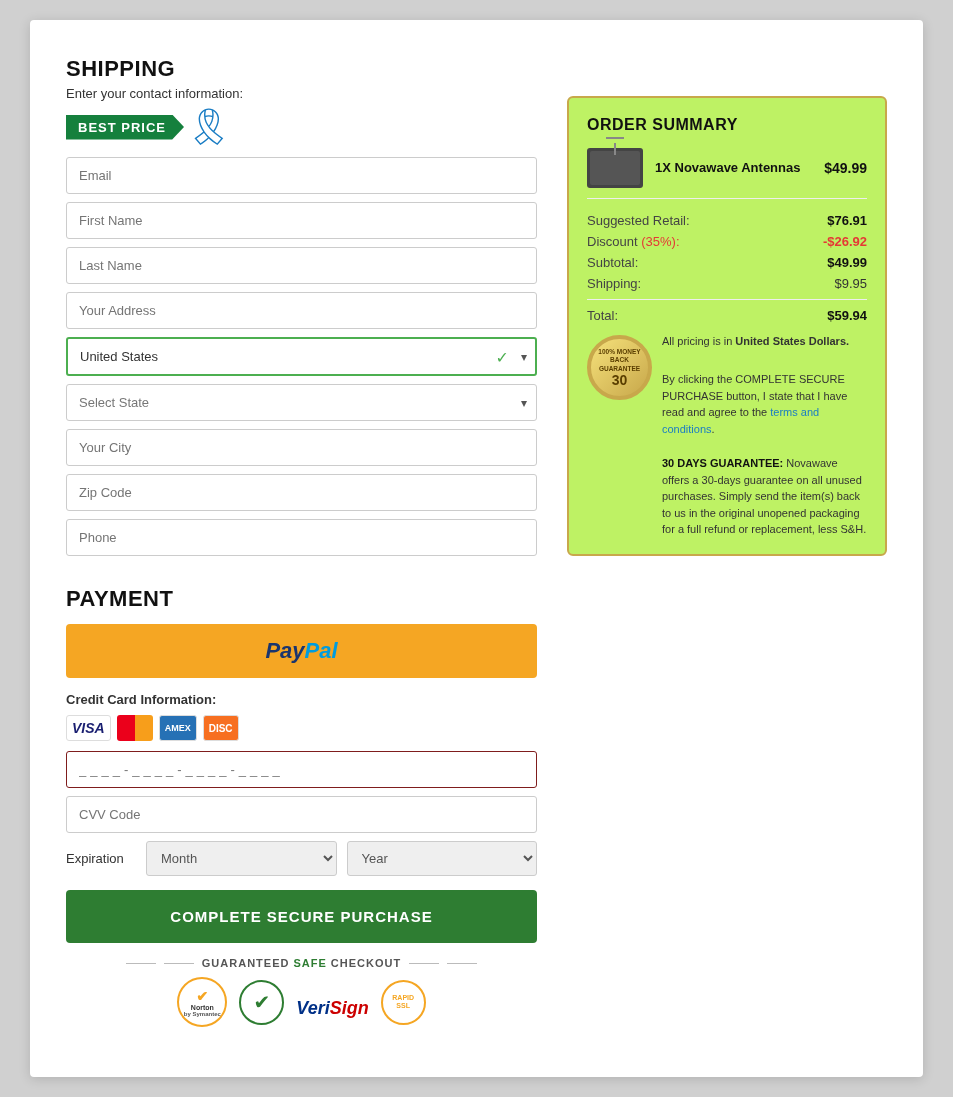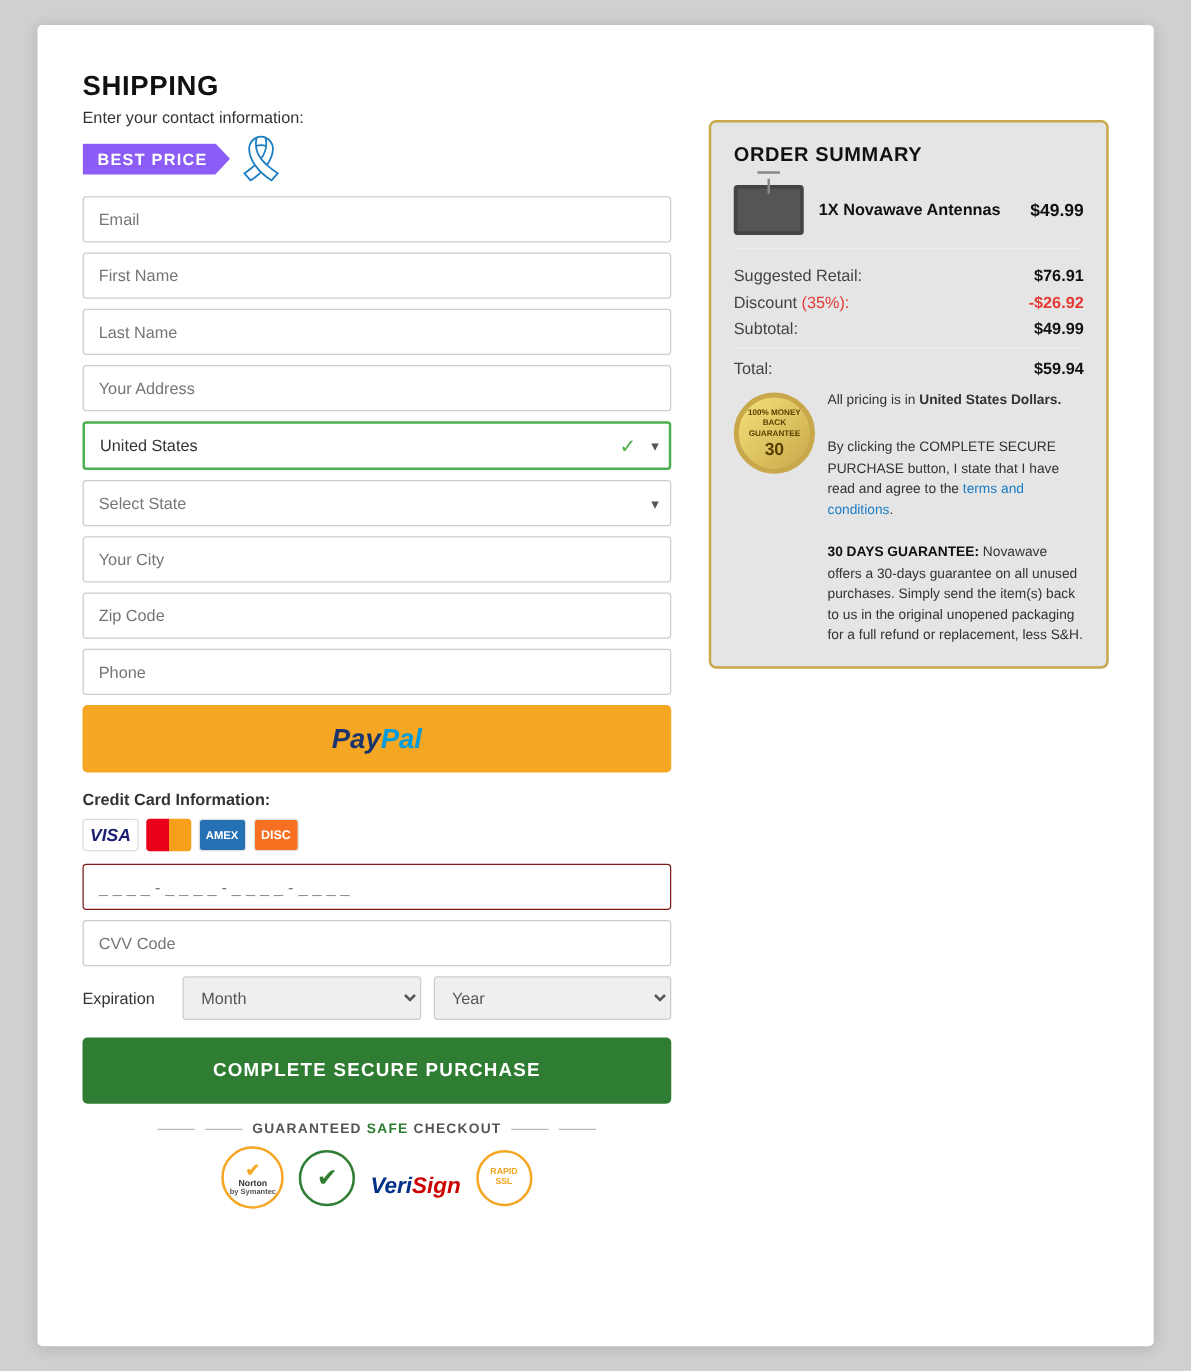--- a/index.html
+++ b/index.html
@@ -47,21 +47,21 @@
       color: #333;
       margin-bottom: 8px;
     }
     .best-price-banner {
       display: flex;
       align-items: center;
       margin-bottom: 12px;
       position: relative;
     }
     .best-price-ribbon {
-      background: #8b5cf6;
+      background: #15803d;
       color: #fff;
       font-weight: 900;
       font-size: 13px;
       padding: 5px 18px 5px 12px;
       clip-path: polygon(0 0, 90% 0, 100% 50%, 90% 100%, 0 100%);
       letter-spacing: 1px;
     }
     .form-input {
       width: 100%;
       border: 1px solid #ccc;
@@ -297,21 +297,21 @@
       font-size: 7px;
       color: #f5a623;
       font-weight: 900;
     }
 
     
     .order-summary-box {
       border: 2px solid #c8a84b;
       border-radius: 6px;
       padding: 18px 18px 16px 18px;
-      background: #e5e5e5;
+      background: #bef264;
       margin-top: 40px;
     }
     .order-summary-title {
       font-size: 16px;
       font-weight: 900;
       color: #111;
       margin-bottom: 14px;
       letter-spacing: 0.5px;
     }
     .product-row {
@@ -432,20 +432,21 @@
           </select>
           <span class="state-arrow">▾</span>
         </div>
 
         <input class="form-input" type="text" placeholder="Your City" style="">
         <input class="form-input" type="text" placeholder="Zip Code" style="">
         <input class="form-input" type="tel" placeholder="Phone" style="">
       </div>
 
       <div>
+        <div class="payment-title">PAYMENT</div>
 
         <button class="paypal-btn">
           <span class="paypal-text">
             Pay<span>Pal</span>
           </span>
         </button>
 
         <div class="credit-card-label">Credit Card Information:</div>
 
         <div class="card-icons">
@@ -529,20 +530,24 @@
         <div class="price-row">
           <span class="label">
             Discount <span class="discount-label">(35%):</span>
           </span>
           <span class="discount-value">-$26.92</span>
         </div>
         <div class="price-row">
           <span class="label">Subtotal:</span>
           <span class="value">$49.99</span>
         </div>
+        <div class="price-row">
+          <span class="label">Shipping:</span>
+          <span class="shipping-value">$9.95</span>
+        </div>
         <hr class="divider">
         <div class="price-row">
           <span class="label">Total:</span>
           <span class="value">$59.94</span>
         </div>
 
         <div class="guarantee-section">
           <div class="guarantee-badge">
             <div style="font-size:6.5px; font-weight:900; color:#5a3e00; text-align:center; line-height:1.3;">100% MONEY<br>BACK<br>GUARANTEE</div>
             <div style="font-size:14px; font-weight:900; color:#5a3e00; line-height:1;">30</div>

